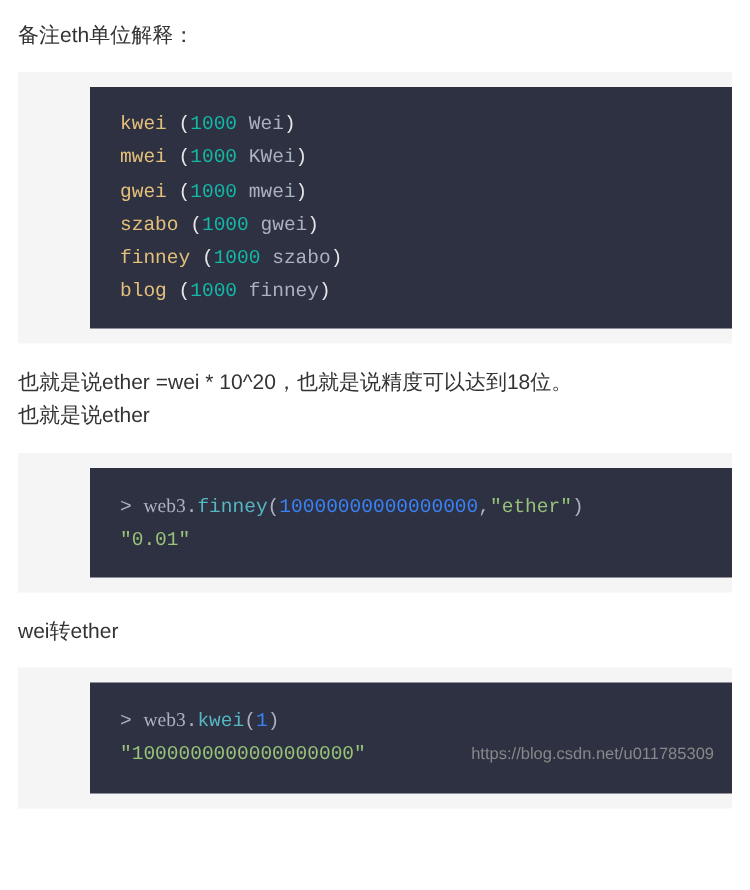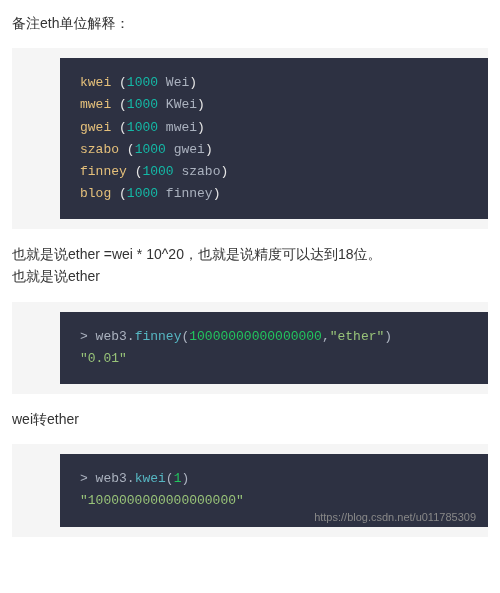--- a/index.html
+++ b/index.html
@@ -48,37 +48,38 @@
     }
     .tok-inner {
       color: #abb2bf;
       margin-top: 40px;
     }
     .tok-prompt {
       color: #abb2bf;
     }
     .tok-obj {
       color: #abb2bf;
+      font-family: Liberation Serif, serif;
     }
     .tok-method {
       color: #56b6c2;
     }
     .tok-punc {
       color: #abb2bf;
     }
     .tok-numarg {
-      color: #22c55e;
+      color: #3b82f6;
     }
     .tok-str {
       color: #98c379;
     }
     .watermark {
       position: absolute;
       right: 12px;
-      bottom: 0;
+      bottom: 16px;
       font-size: 11px;
       color: #888;
       font-family: -apple-system, sans-serif;
     }
   </style>
 </head>
 <body>
 
 <p class="para">备注eth单位解释：</p>
 

